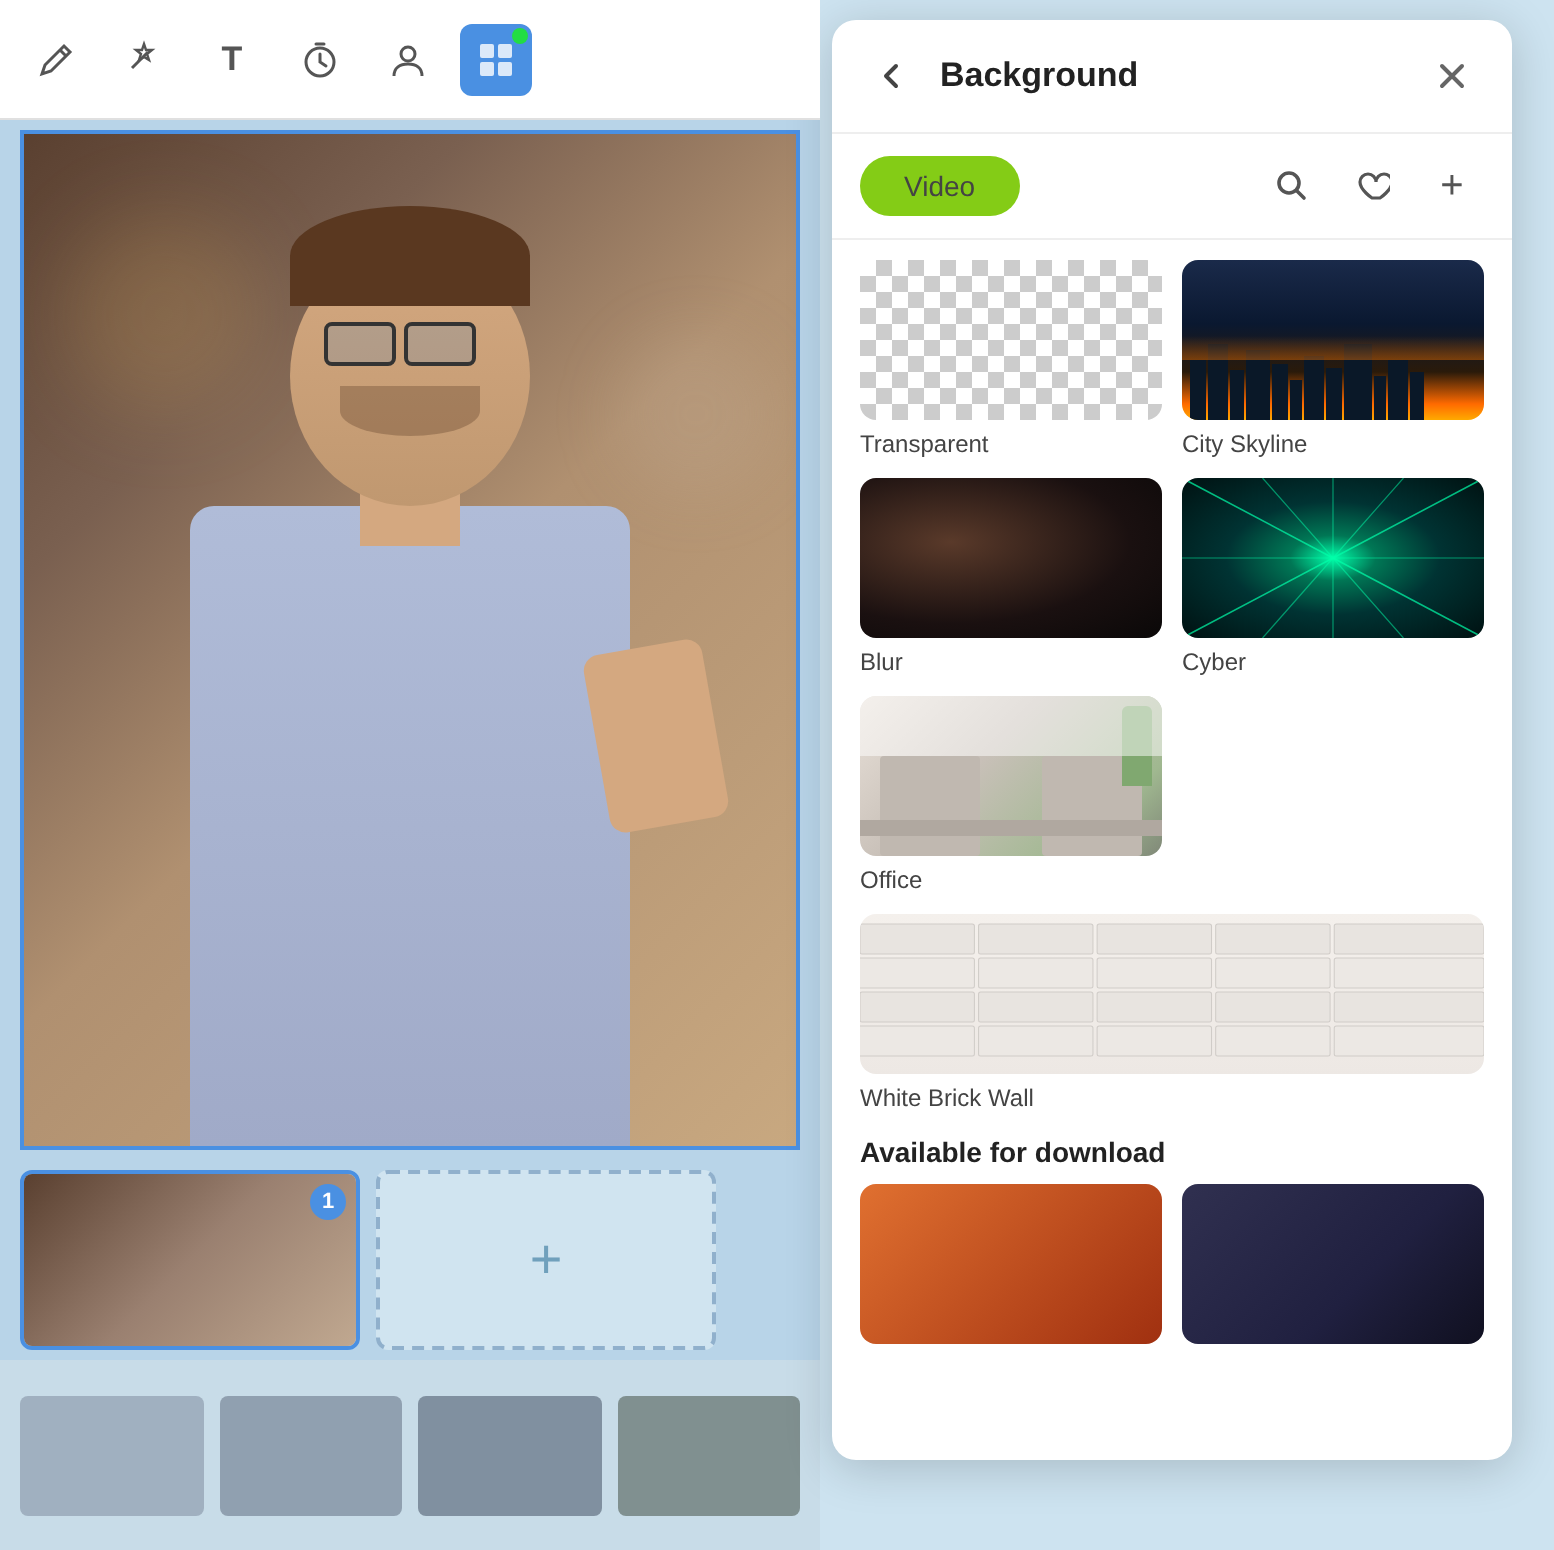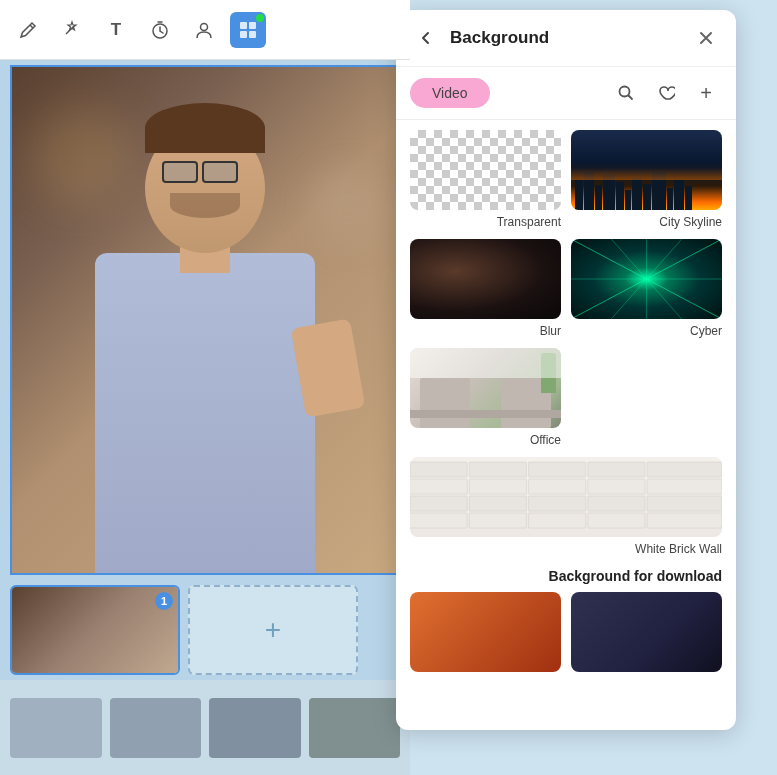--- a/index.html
+++ b/index.html
@@ -144,21 +144,21 @@
       width: 100px;
       height: 60px;
       background: #a0b8cc;
       border-radius: 4px;
     }
 
     
     .bg-panel {
       position: absolute;
       top: 10px;
-      left: 396px;
+      left: 416px;
       width: 340px;
       height: 720px;
       background: #fff;
       border-radius: 12px;
       box-shadow: 0 4px 24px rgba(0,0,0,0.18);
       display: flex;
       flex-direction: column;
       overflow: hidden;
     }
 
@@ -212,21 +212,21 @@
       border: none;
       font-size: 14px;
       font-weight: 500;
       cursor: pointer;
     }
     .tab-btn.active {
       background: #4a90e2;
       color: #fff;
     }
     .tab-btn.inactive {
-      background: #f9a8d4;
+      background: #84cc16;
       color: #444;
     }
     .tab-spacer { flex: 1; }
     .tab-icon-btn {
       width: 32px;
       height: 32px;
       display: flex;
       align-items: center;
       justify-content: center;
       border-radius: 50%;
@@ -235,21 +235,20 @@
       font-size: 17px;
       background: none;
       border: none;
     }
 
     
     .panel-content {
       flex: 1;
       overflow-y: auto;
       padding: 10px 14px;
-      text-align: right;
     }
     .grid-2 {
       display: grid;
       grid-template-columns: 1fr 1fr;
       gap: 10px;
     }
     .bg-item {
       display: flex;
       flex-direction: column;
       gap: 5px;
@@ -534,21 +533,21 @@
             <rect x="57" y="56" width="55" height="15" rx="1" fill="#ece8e4" stroke="#d0ccc8" stroke-width="0.5"></rect>
             <rect x="114" y="56" width="55" height="15" rx="1" fill="#ece8e4" stroke="#d0ccc8" stroke-width="0.5"></rect>
             <rect x="171" y="56" width="55" height="15" rx="1" fill="#ece8e4" stroke="#d0ccc8" stroke-width="0.5"></rect>
             <rect x="228" y="56" width="72" height="15" rx="1" fill="#ece8e4" stroke="#d0ccc8" stroke-width="0.5"></rect>
           </svg>
         </div>
         <span class="bg-label">White Brick Wall</span>
       </div>
     </div>
 
-    <div class="section-label">Background for download</div>
+    <div class="section-label">Available for download</div>
     <div class="download-grid">
       <div class="bg-item">
         <div class="download-thumb bg-download1"></div>
       </div>
       <div class="bg-item">
         <div class="download-thumb bg-download2"></div>
       </div>
     </div>
 
   </div>

